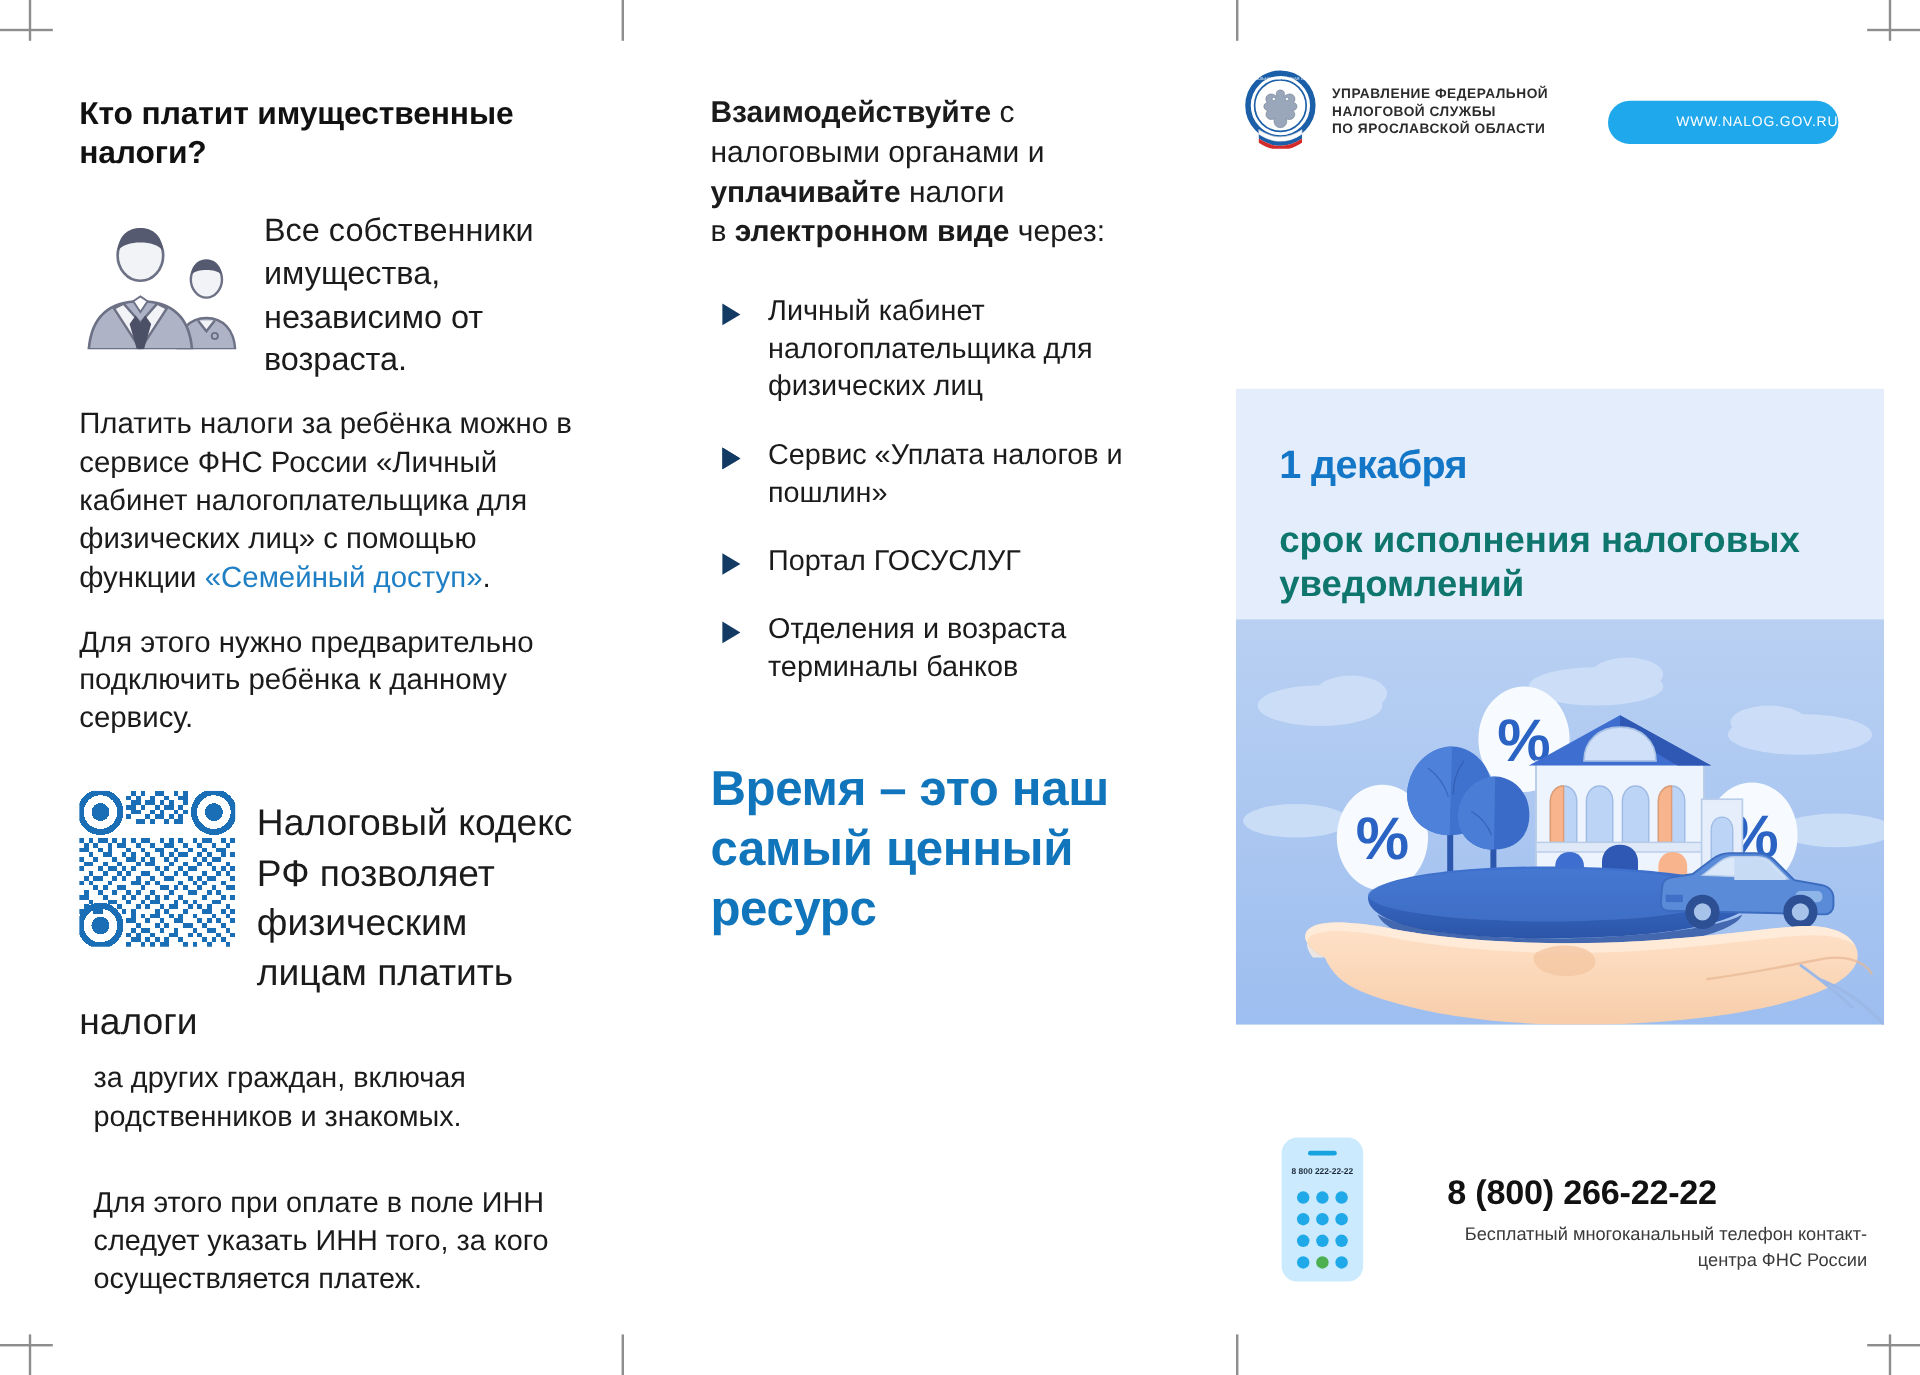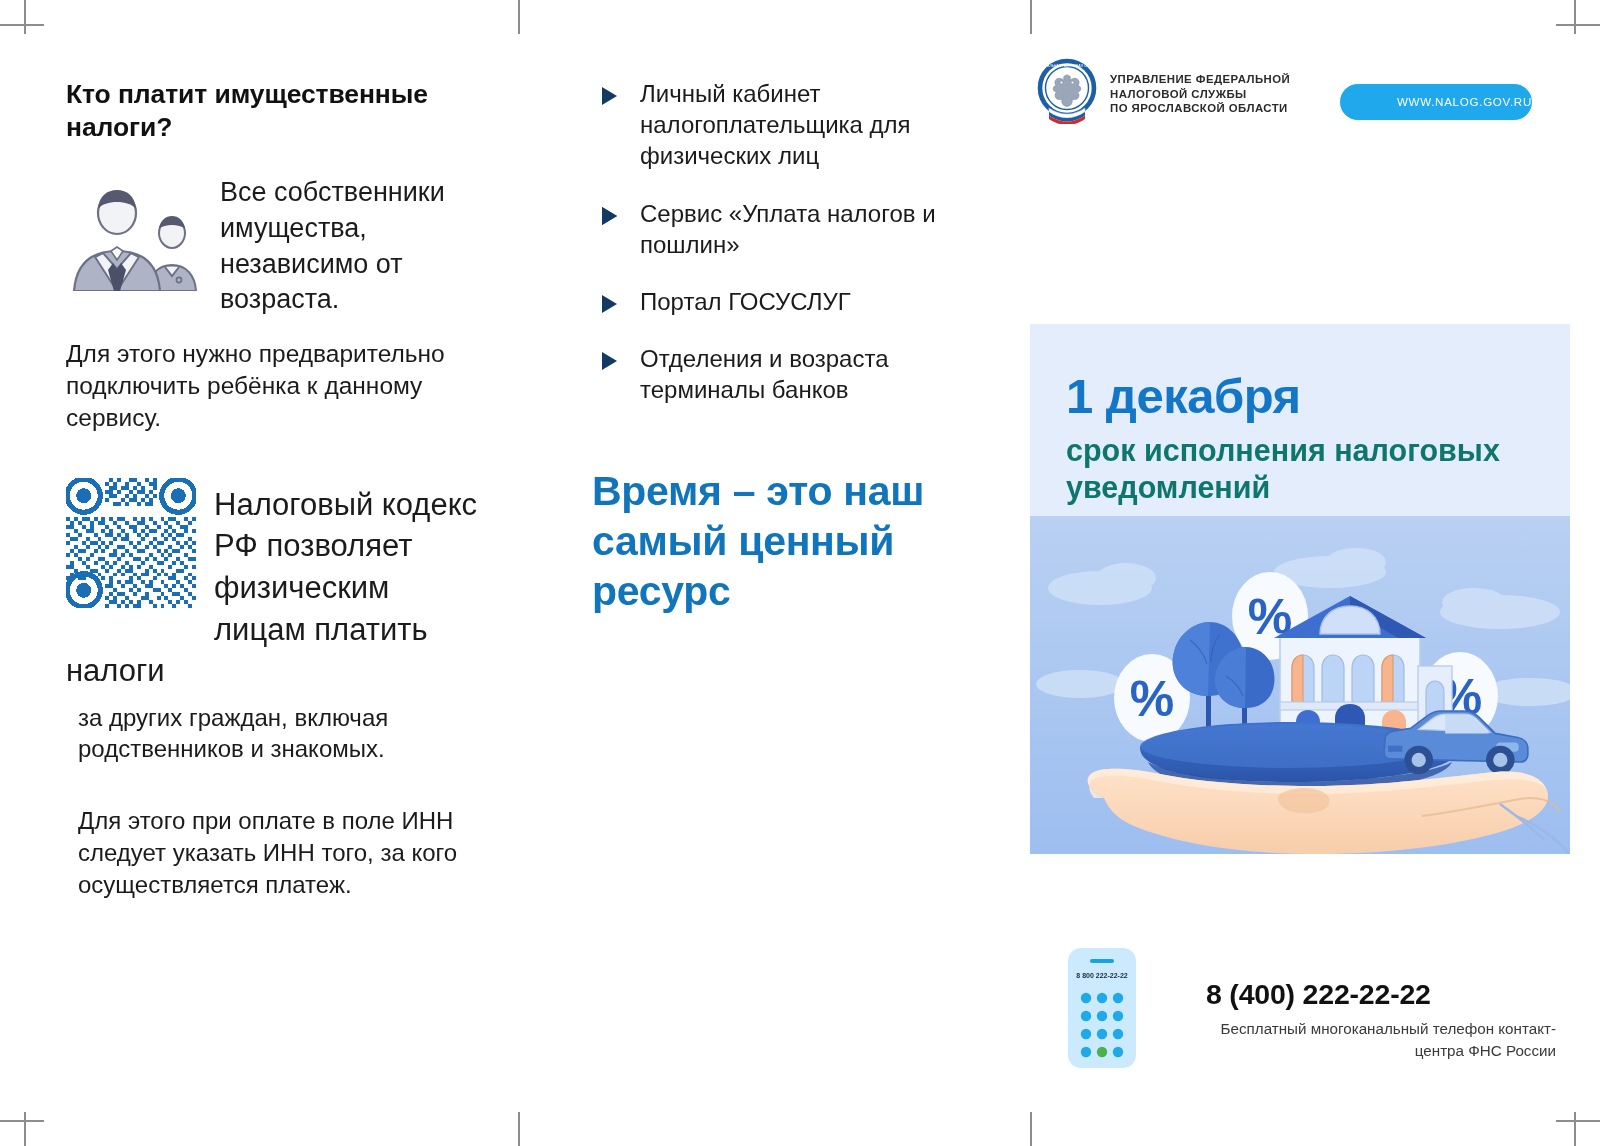--- a/index.html
+++ b/index.html
@@ -82,21 +82,21 @@
     font-size:11.6px;letter-spacing:.7px;font-weight:normal;
   }
 
   
   .promo{
     position:absolute;left:0;top:268px;width:540px;height:530px;
     background:#e3edfb;overflow:hidden;
   }
   .promo-title{
     position:absolute;left:36px;top:44px;
-    font-size:49px;font-weight:bold;color:#1476c6;letter-spacing:-0.5px;
+    font-size:33px;font-weight:bold;color:#1476c6;letter-spacing:-0.5px;
   }
   .promo-sub{
     position:absolute;left:36px;top:108px;width:480px;
     font-size:30.5px;font-weight:bold;color:#0f766e;line-height:1.2;
   }
   .illus{position:absolute;left:0;top:192px;width:540px;height:338px;}
 
   
   .contact{position:absolute;left:36px;top:890px;width:500px;height:140px;}
   .phone-icon{position:absolute;left:0;top:0;width:72px;height:124px;}
@@ -147,20 +147,21 @@
           <path d="M32 30c1-13 9-19 19-19s18 6 19 19c-4-5-11-7-19-7s-15 2-19 7z" fill="#555a70"></path>
           <path d="M8 112c2-25 15-40 43-40s41 15 43 40z" fill="#aeb4c6" stroke="#6d7186" stroke-width="2.2"></path>
           <path d="M37 74l14 16 14-16 8 4-22 34H51L29 78z" fill="#f2f3f6" stroke="#6d7186" stroke-width="2"></path>
           <path d="M45 72l6 9 6-9-6-4z" fill="#ffffff" stroke="#6d7186" stroke-width="1.6"></path>
           <path d="M47 84l4 6 4-6 5 7-6 21h-6l-6-21z" fill="#4b5066"></path>
         </g>
       </svg>
       <p class="people-text">Все собственники имущества, независимо  от возраста.</p>
     </div>
 
+    <p class="body"><span>Платить налоги за ребёнка можно в сервисе ФНС России «Личный кабинет налогоплательщика для физических лиц» с помощью функции </span><span class="accent">«Семейный доступ»</span><span>.</span></p>
 
     <p class="body">Для этого нужно предварительно подключить ребёнка к данному сервису.</p>
 
     <div class="qr-wrap">
       <svg class="qr" viewBox="0 0 33 33" shape-rendering="crispEdges">
         <rect width="33" height="33" fill="#fff"></rect>
         <g fill="#1a6eb5">
 
           <circle cx="4.5" cy="4.5" r="4.2" fill="none" stroke="#1a6eb5" stroke-width="1.3"></circle>
           <circle cx="4.5" cy="4.5" r="1.9"></circle>
@@ -437,20 +438,21 @@
       <p class="qr-text">Налоговый кодекс РФ позволяет физическим лицам платить налоги</p>
     </div>
 
     <p class="after-qr">за других граждан, включая родственников и знакомых.</p>
 
     <p class="tail">Для этого при оплате в поле ИНН следует указать ИНН того, за кого осуществляется платеж.</p>
   </div>
 
   <div class="col" id="col2">
 
+    <p class="lead"><b>Взаимодействуйте</b><span> с налоговыми органами и </span><b>уплачивайте</b><span> налоги</span><br><span>в </span><b>электронном виде</b><span> через:</span></p>
 
     <ul class="bullets">
       <li><span class="tri"></span><span>Личный кабинет налогоплательщика для физических лиц</span></li>
       <li><span class="tri"></span></li>
       <li><span class="tri"></span><span>Сервис  «Уплата налогов и пошлин»</span></li>
       <li><span class="tri"></span><span>Портал ГОСУСЛУГ</span></li>
       <li><span class="tri"></span><span>Отделения и возраста терминалы банков</span></li>
     </ul>
 
     <h2 class="slogan">Время – это наш самый ценный ресурс</h2>
@@ -607,18 +609,18 @@
             <circle cx="36" cy="70" r="5.2"></circle>
             <circle cx="52" cy="70" r="5.2"></circle>
           <circle cx="20" cy="88" r="5.2"></circle>
             <circle cx="36" cy="88" r="5.2"></circle>
             <circle cx="52" cy="88" r="5.2"></circle>
           <circle cx="20" cy="106" r="5.2"></circle>
             <circle cx="52" cy="106" r="5.2"></circle>
         </g>
         <circle cx="36" cy="106" r="5.2" fill="#4caf50"></circle>
       </svg>
-      <div class="phone-num">8 (400) 222-22-22</div>
+      <div class="phone-num">8 (800) 266-22-22</div>
       <div class="phone-desc">Бесплатный многоканальный телефон контакт-центра ФНС России</div>
     </div>
   </div>
 
 </div>
 
 </body></html>

